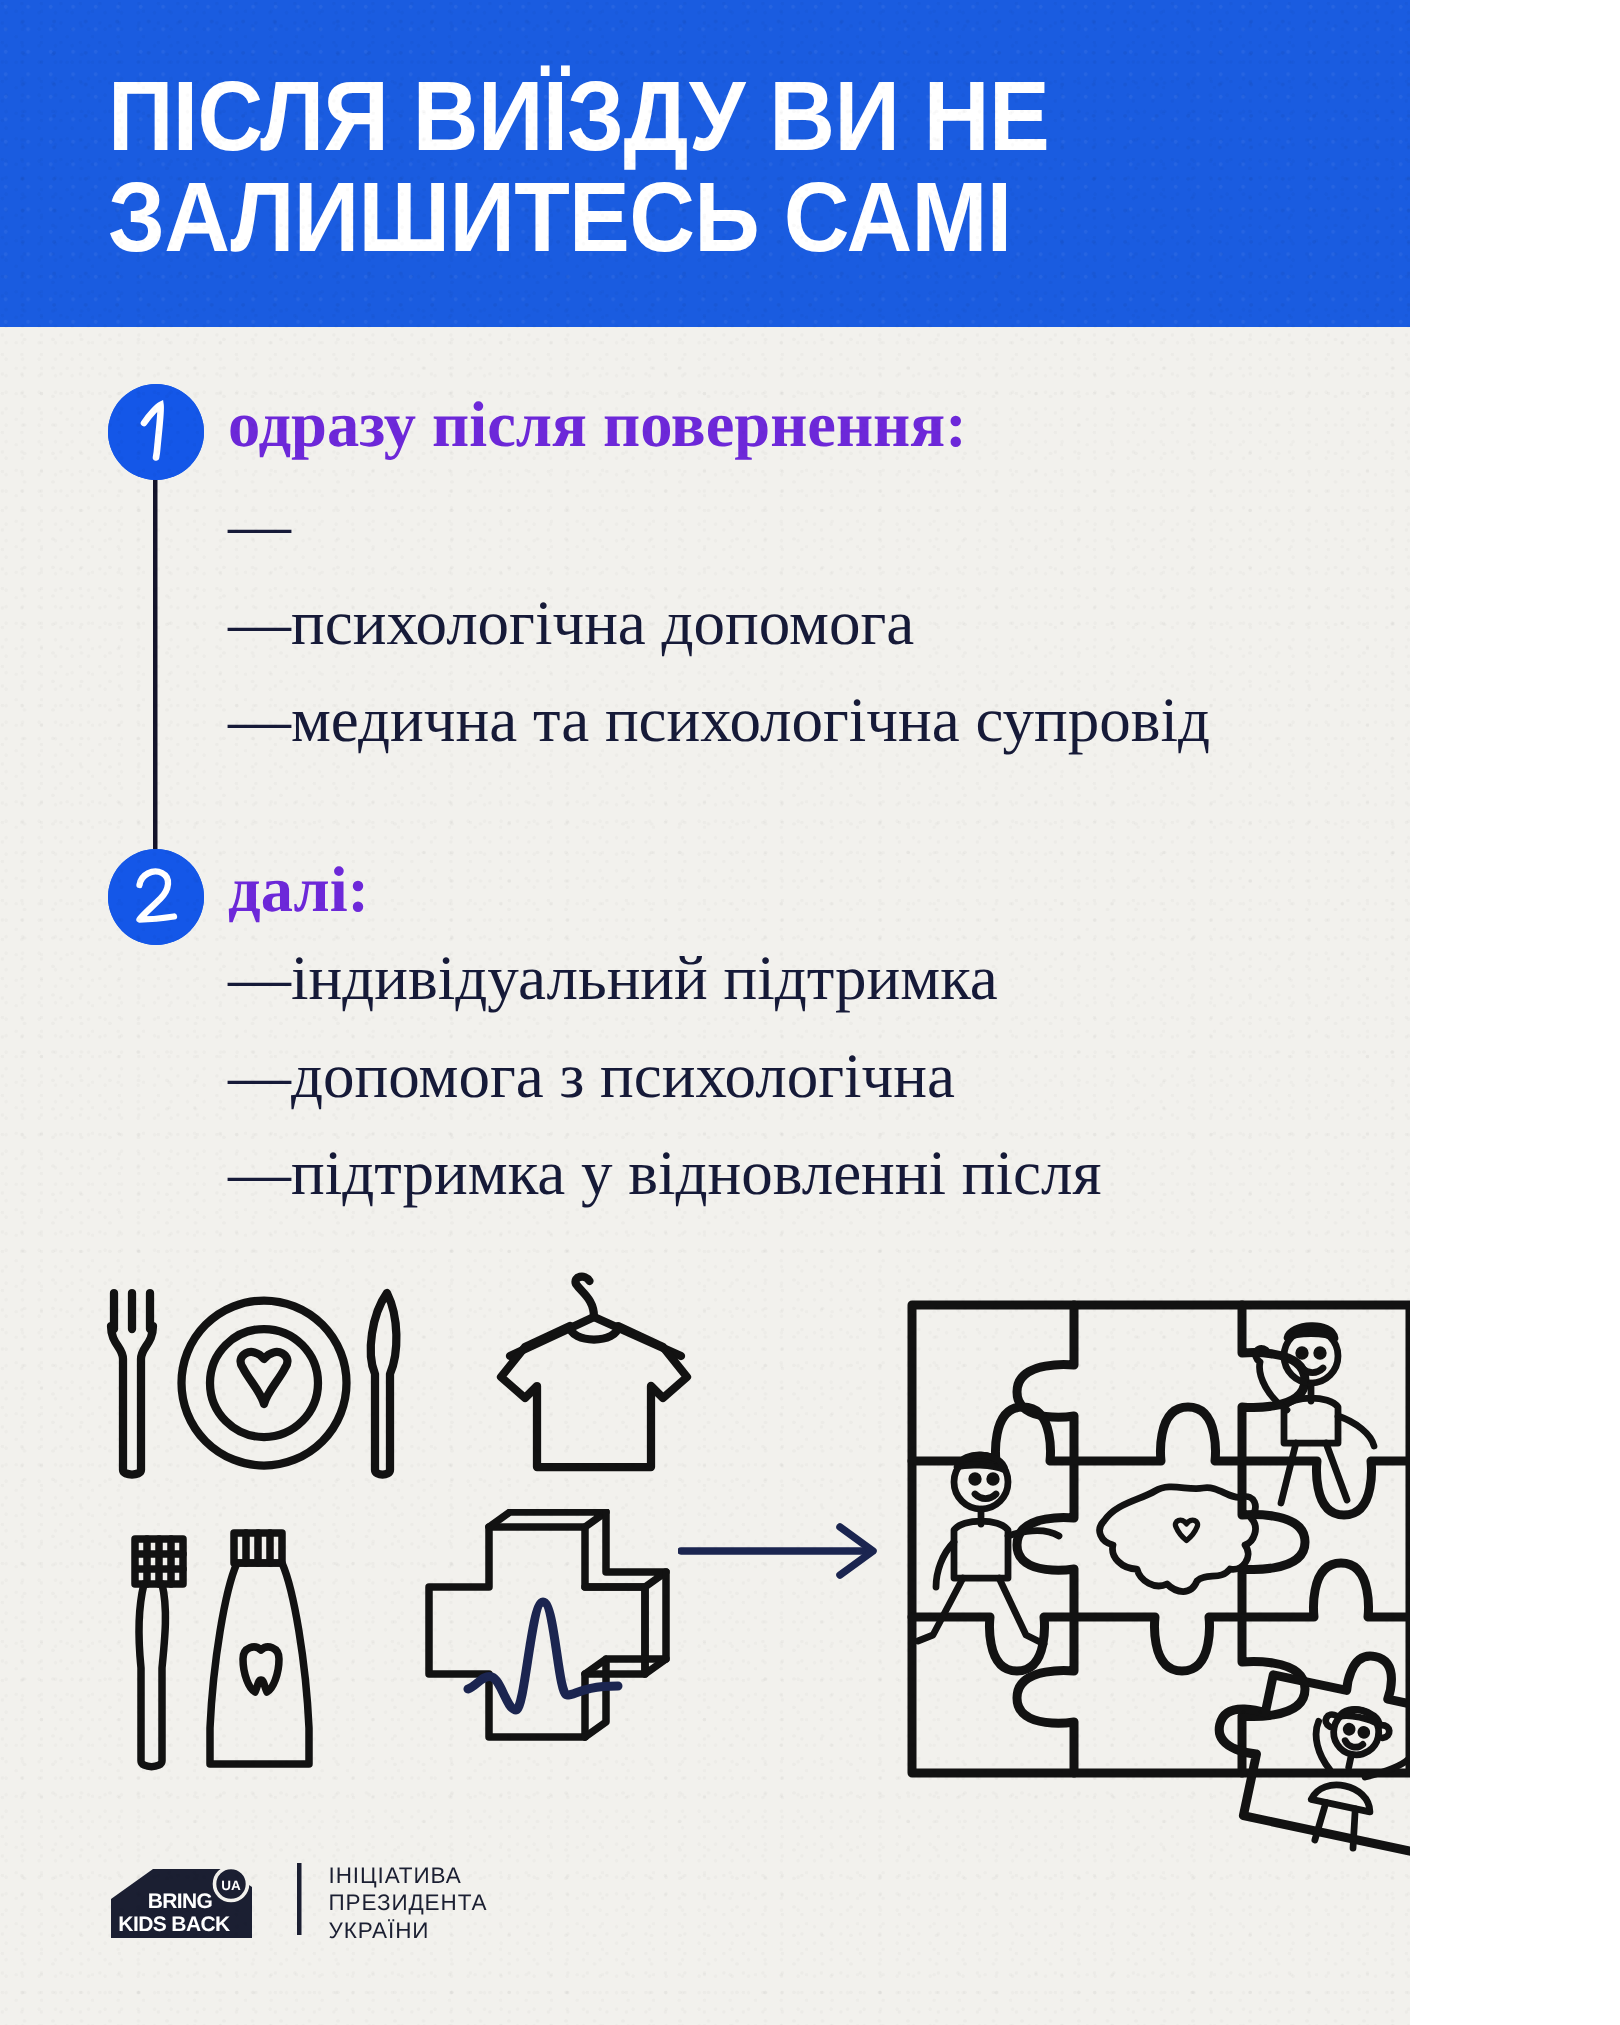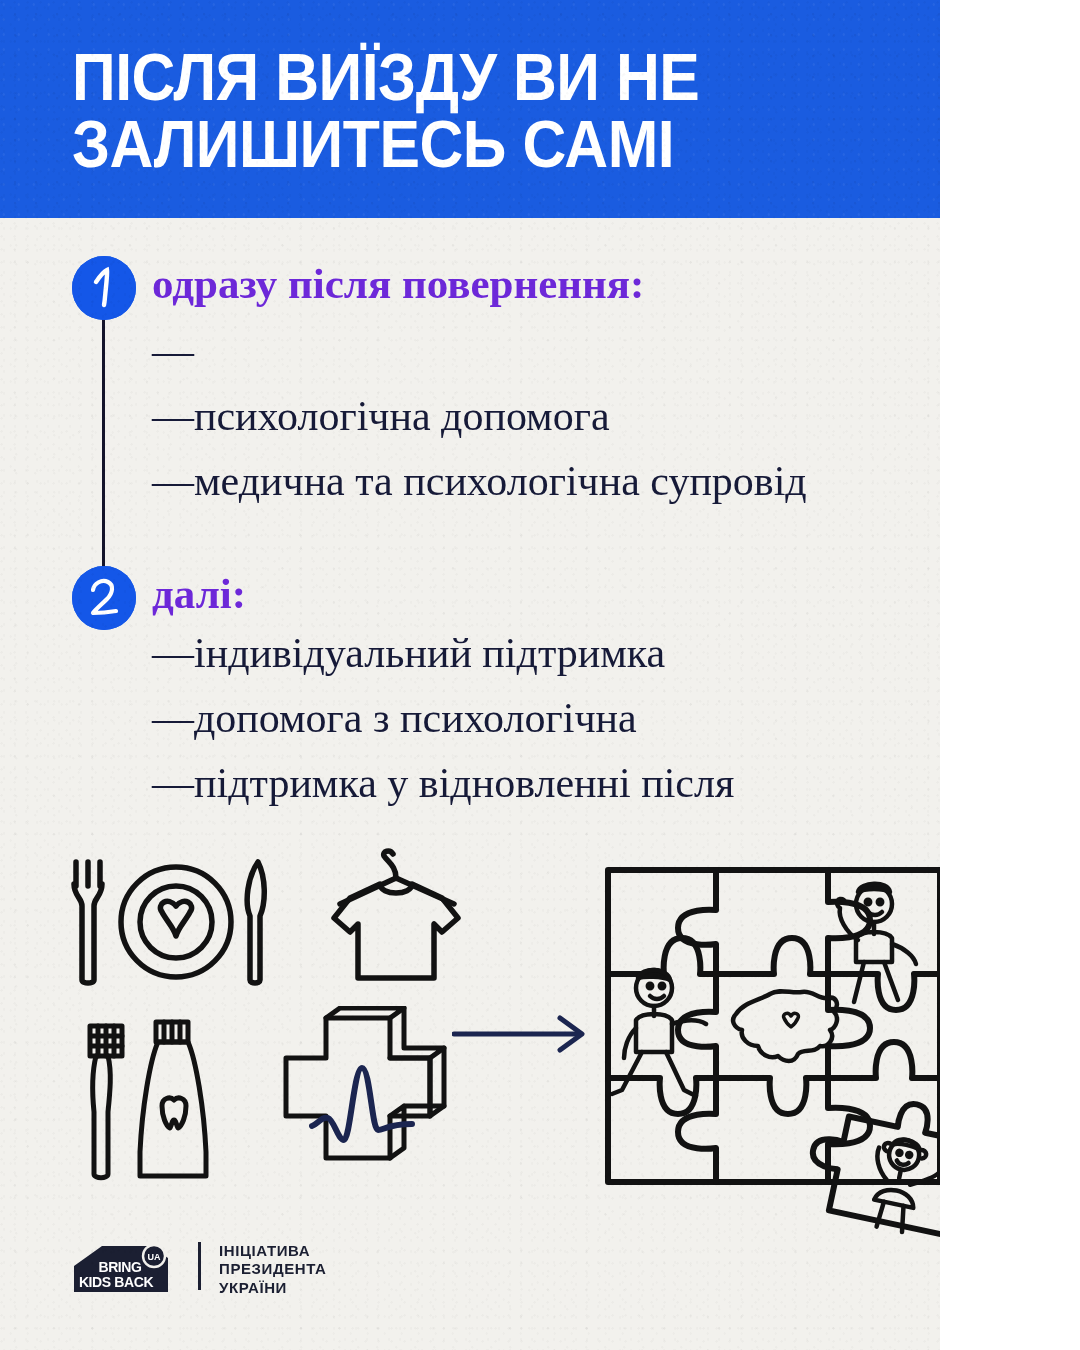--- a/index.html
+++ b/index.html
@@ -155,21 +155,21 @@
     z-index: 10;
   }
   .logo-mark { position: relative; width: 108px; height: 54px; }
   .logo-divider {
     width: 3px;
     height: 48px;
     background: #1b1f32;
   }
   .logo-caption {
     font-family: "Liberation Sans", "DejaVu Sans", sans-serif;
-    font-weight: 700;
+    font-weight: 400;
     font-size: 15px;
     line-height: 1.22;
     letter-spacing: 0.6px;
     color: #1b1f32;
     text-transform: uppercase;
     white-space: pre-line;
   }
 </style>
 </head>
 <body>

